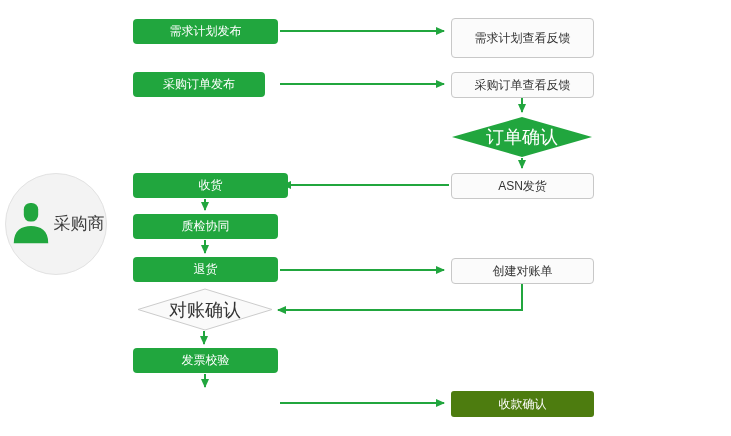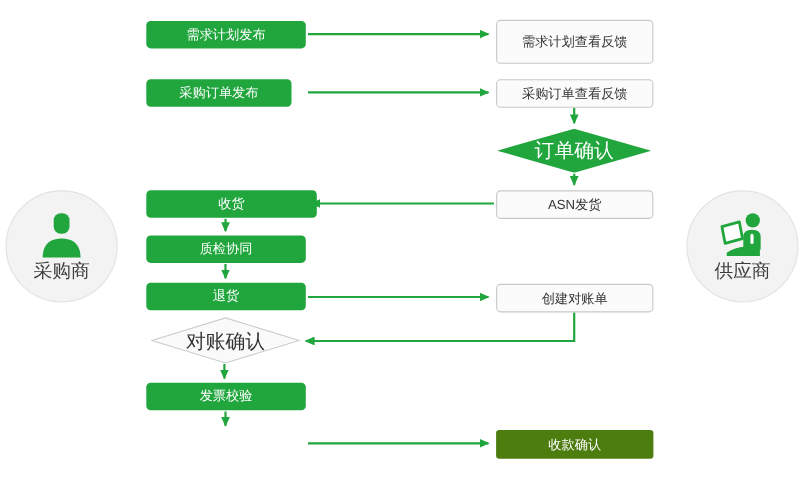--- a/index.html
+++ b/index.html
@@ -63,21 +63,21 @@
   .diamond.light-d .dlabel { color: #333333; }
   .actor {
     position: absolute;
     width: 102px;
     height: 102px;
     border-radius: 50%;
     background: #f3f3f3;
     border: 1px solid #e2e2e2;
     box-sizing: border-box;
     display: flex;
-    flex-direction: column;
+    flex-direction: row;
     align-items: center;
     justify-content: center;
   }
   .actor .icon { width: 46px; height: 44px; margin-bottom: 2px; }
   .actor .actor-label {
     font-size: 17px;
     color: #3d3d3d;
     line-height: 1.1;
     white-space: nowrap;
   }
@@ -112,32 +112,20 @@
   <div class="actor" style="left:5px; top:173px;">
     <svg class="icon" viewBox="0 0 64 60">
       <g fill="#21a63e">
         <rect x="22" y="2" width="20" height="26" rx="9"></rect>
         <path d="M8 58 C8 40 19 34 32 34 C45 34 56 40 56 58 Z"></path>
       </g>
     </svg>
     <div class="actor-label">采购商</div>
   </div>
 
-  <div class="actor" style="left:624px; top:173px;">
-    <svg class="icon" viewBox="0 0 64 60">
-      <g fill="#21a63e">
-        <path d="M12 52 q18 -12 42 -5 l0 9 l-42 0 z"></path>
-        <circle cx="45" cy="11" r="9"></circle>
-        <path d="M33 48 v-16 q0 -9 11 -9 q11 0 11 9 v16 z"></path>
-      </g>
-      <rect x="42" y="28" width="4" height="13" rx="2" fill="#ffffff"></rect>
-      <polygon points="6,19 28,13 32,34 10,40" fill="#ffffff" stroke="#21a63e" stroke-width="3.5" stroke-linejoin="round"></polygon>
-    </svg>
-    <div class="actor-label">供应商</div>
-  </div>
 
   <div class="node green" style="left:133px; top:19px; width:145px; height:25px;">
     <span>需求计划发布</span>
   </div>
 
   <div class="node green" style="left:133px; top:72px; width:132px; height:25px;">
     <span>采购订单发布</span>
   </div>
 
   <div class="node green" style="left:133px; top:173px; width:155px; height:25px;">

